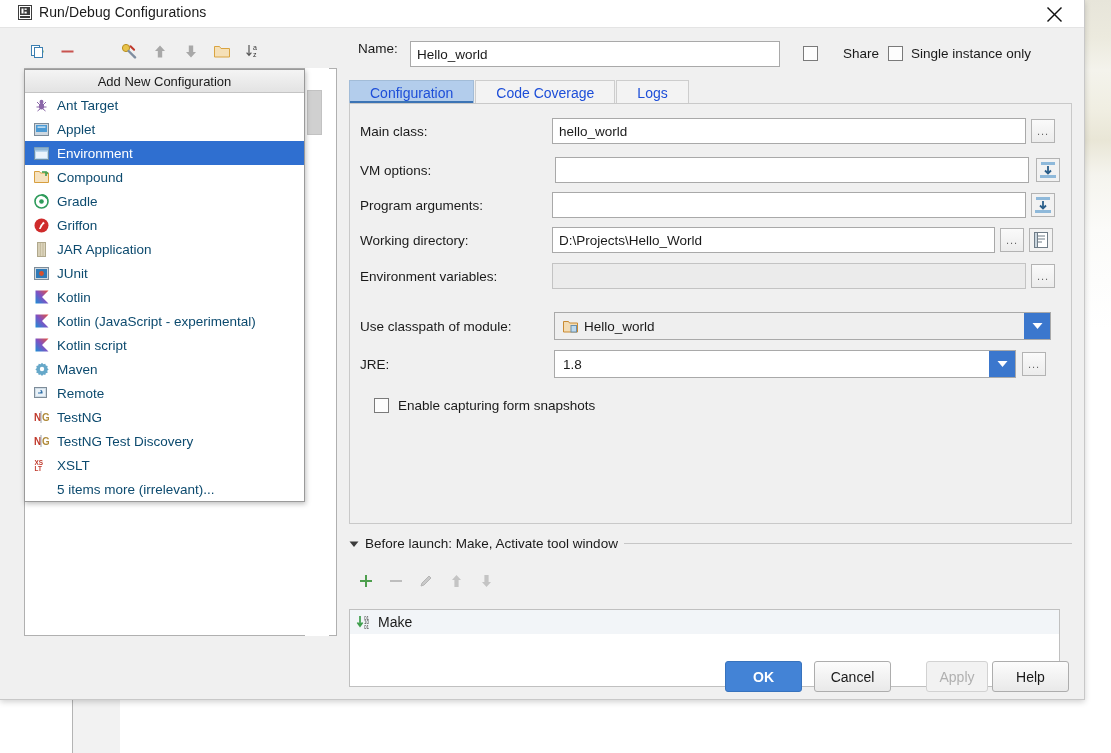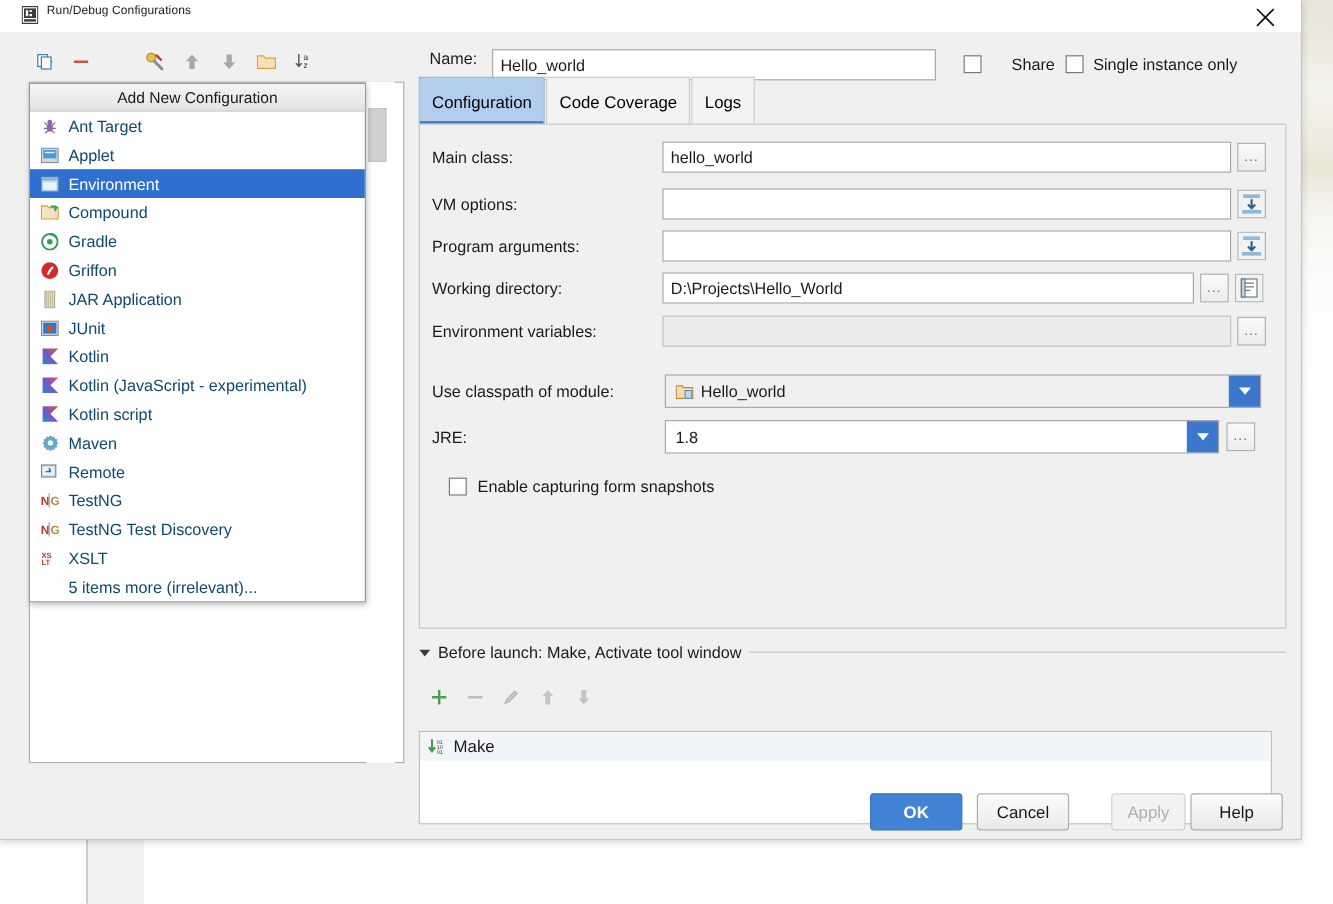--- a/index.html
+++ b/index.html
@@ -62,21 +62,21 @@
     background: #ffffff;
     border-bottom: 1px solid #e4e4e4;
     box-sizing: border-box;
   }
   .title-icon {
     position: absolute; left: 18px; top: 5px;
     width: 14px; height: 15px;
   }
   .title-text {
     position: absolute; left: 39px; top: 4px;
-    font-size: 10px; color: #1a1a1a;
+    font-size: 14px; color: #1a1a1a;
     letter-spacing: 0.1px;
   }
   .close-btn {
     position: absolute; right: 10px; top: 0;
     width: 40px; height: 28px;
     display: flex; align-items: center; justify-content: center;
     cursor: default;
   }
   .close-btn svg { display:block; }
 
@@ -191,30 +191,30 @@
     vertical-align: middle;
   }
 
   
   #tabs {
     position: absolute; left: 1px; top: 42px;
     height: 26px;
     display: flex; align-items: flex-end;
   }
   .tab {
-    height: 40px;
-    padding: 0 10px;
+    height: 24px;
+    padding: 0 20px;
     display: flex; align-items: center;
     font-size: 14px;
     background: #f3f3f3;
     border: 1px solid #cdcdcd;
     border-bottom: none;
     margin-right: 1px;
     box-sizing: border-box;
-    color: #000000;
+    color: #1d4ed8;
   }
   .tab.active {
     background: #b3cdec;
     border-color: #a2bcd8;
     box-shadow: inset 0 -3px 0 #3c74b5;
   }
   #tabpanel {
     position: absolute;
     left: 1px; top: 67px;
     width: 723px; height: 421px;
@@ -613,21 +613,21 @@
     </div>
 
     <div id="tabpanel">
 
       <div class="frow" style="left:10px; top:14px; width:700px;">
         <span class="lbl" style="width:192px">Main class:</span>
         <input class="txtfield" style="width: 474px;" type="text" value="hello_world">
         <span class="sqbtn" style="margin-left:5px">...</span>
       </div>
 
-      <div class="frow" style="left:10px; top:53px; width:700px;">
+      <div class="frow" style="left:10px; top:53px; width:700px;justify-content:space-between;">
         <span class="lbl" style="width:192px">VM options:</span>
         <input class="txtfield" style="width: 474px;" type="text" value="">
         <span style="margin-left:5px; display:flex">
           <svg width="24" height="24" viewBox="0 0 24 24">
             <rect x="0.5" y="0.5" width="23" height="23" fill="#f2f2f2" stroke="#b3b3b3"></rect>
             <rect x="5" y="4" width="14" height="3" fill="#8fb9da"></rect>
             <path d="M12 8 v7 M9 12.5 l3 3 3-3" stroke="#2c5f8a" stroke-width="1.8" fill="none"></path>
             <rect x="4" y="17" width="16" height="3" fill="#8fb9da"></rect>
           </svg>
         </span>

